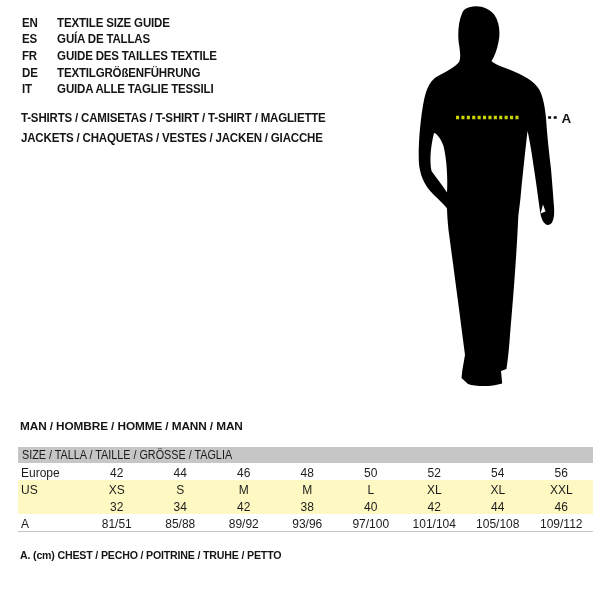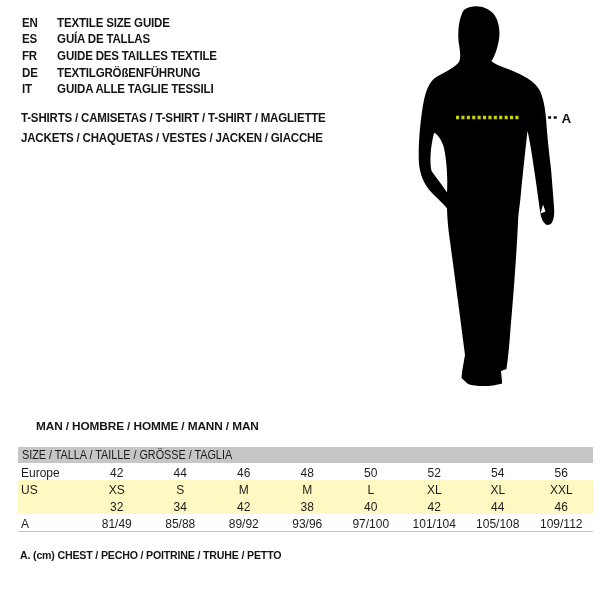--- a/index.html
+++ b/index.html
@@ -10,21 +10,21 @@
   }
   .abs{position:absolute;}
   .cond{transform:scaleX(0.9);transform-origin:0 0;}
   
   .lang-block{left:22px;top:14px;}
   .lang-row{display:flex;height:16.6px;align-items:center;font-weight:bold;font-size:12.8px;white-space:nowrap;letter-spacing:-0.2px;}
   .lang-code{width:39px;flex:0 0 39px;}
   
   .products{left:21px;top:108px;font-weight:bold;font-size:12.8px;line-height:19.8px;white-space:nowrap;letter-spacing:-0.2px;}
   
-  .man-heading{left:36px;top:419px;font-weight:bold;font-size:11.8px;white-space:nowrap;letter-spacing:-0.1px;}
+  .man-heading{left:20px;top:419px;font-weight:bold;font-size:11.8px;white-space:nowrap;letter-spacing:-0.1px;}
   
   .size-table{left:18px;top:447px;width:575px;border-bottom:1px solid #c4c4c4;font-size:12px;color:#1c1c1c;}
   .thead{background:#c6c6c6;height:16px;line-height:16px;padding-left:4px;white-space:nowrap;}
   .thead span{display:inline-block;transform:scaleX(0.9);transform-origin:0 0;}
   .trow{display:flex;height:17px;align-items:flex-end;}
   .trow.alt{background:#fef9c3;}
   .tlabel{width:67px;flex:0 0 67px;padding-left:3px;box-sizing:border-box;}
   .tcell{width:63.5px;flex:0 0 63.5px;text-align:center;}
   
   .footnote{left:20px;top:548px;font-weight:bold;font-size:11.8px;white-space:nowrap;letter-spacing:-0.2px;}
@@ -144,21 +144,21 @@
     <span class="tcell">42</span>
     <span class="tcell">38</span>
     <span class="tcell">40</span>
     <span class="tcell">42</span>
     <span class="tcell">44</span>
     <span class="tcell">46</span>
   </div>
 
   <div class="trow">
     <span class="tlabel">A</span>
-    <span class="tcell">81/49</span>
+    <span class="tcell">81/51</span>
     <span class="tcell">85/88</span>
     <span class="tcell">89/92</span>
     <span class="tcell">93/96</span>
     <span class="tcell">97/100</span>
     <span class="tcell">101/104</span>
     <span class="tcell">105/108</span>
     <span class="tcell">109/112</span>
   </div>
 </div>
 

